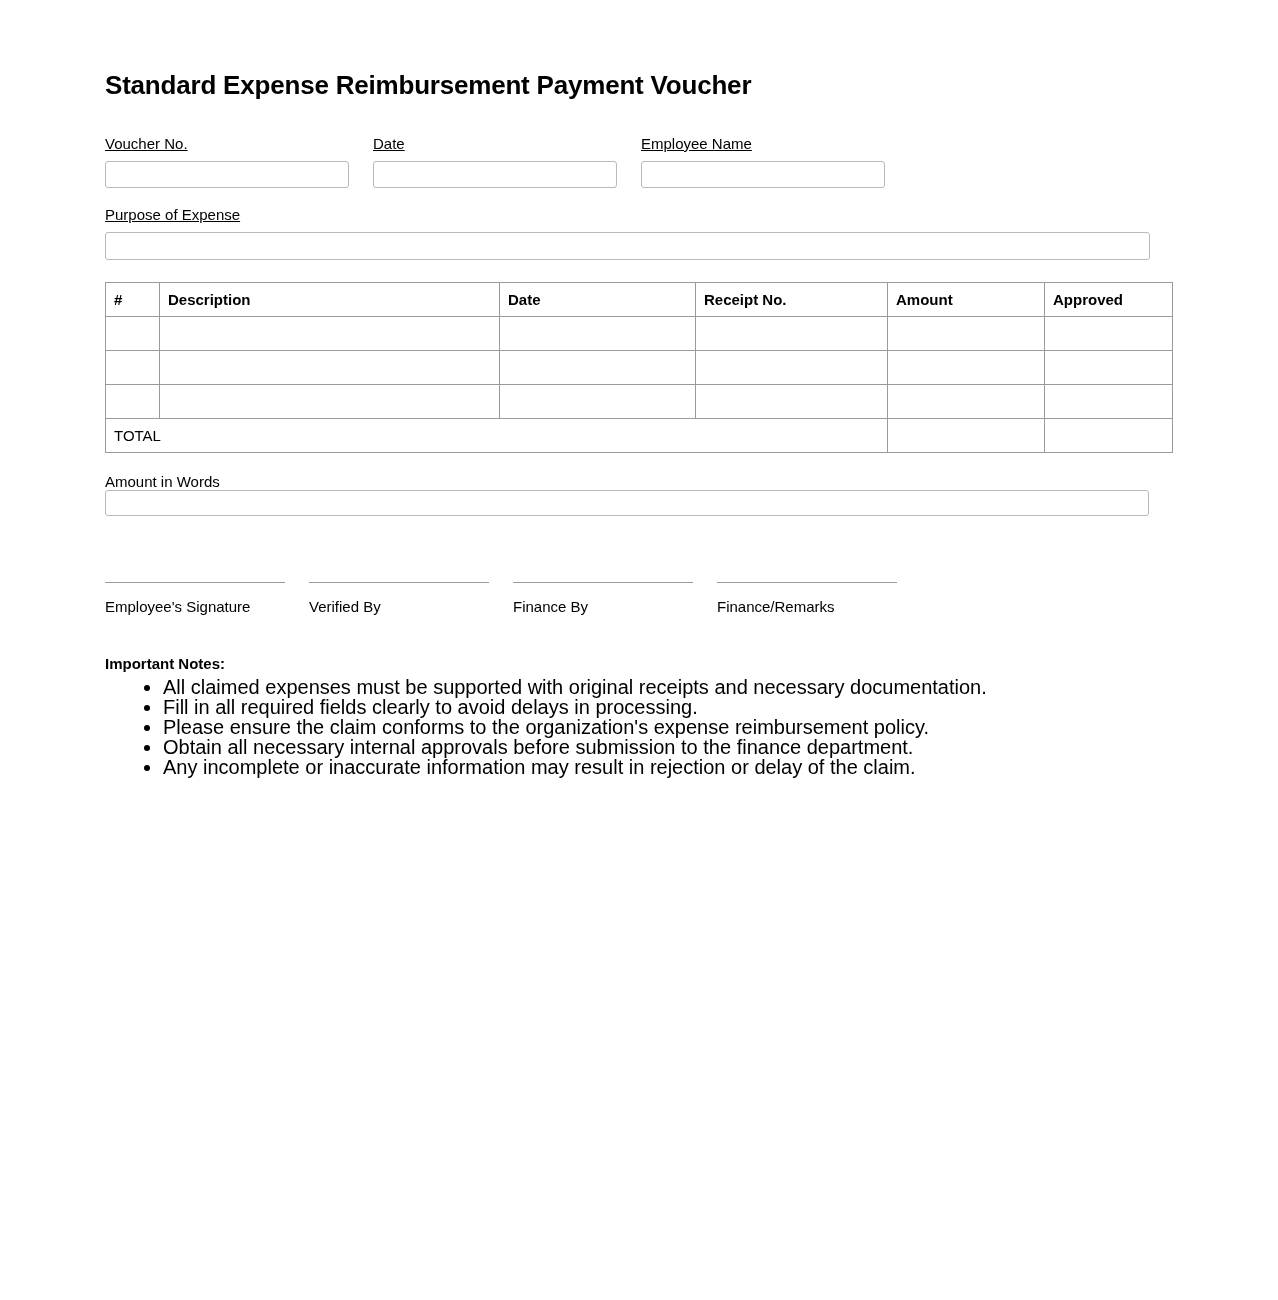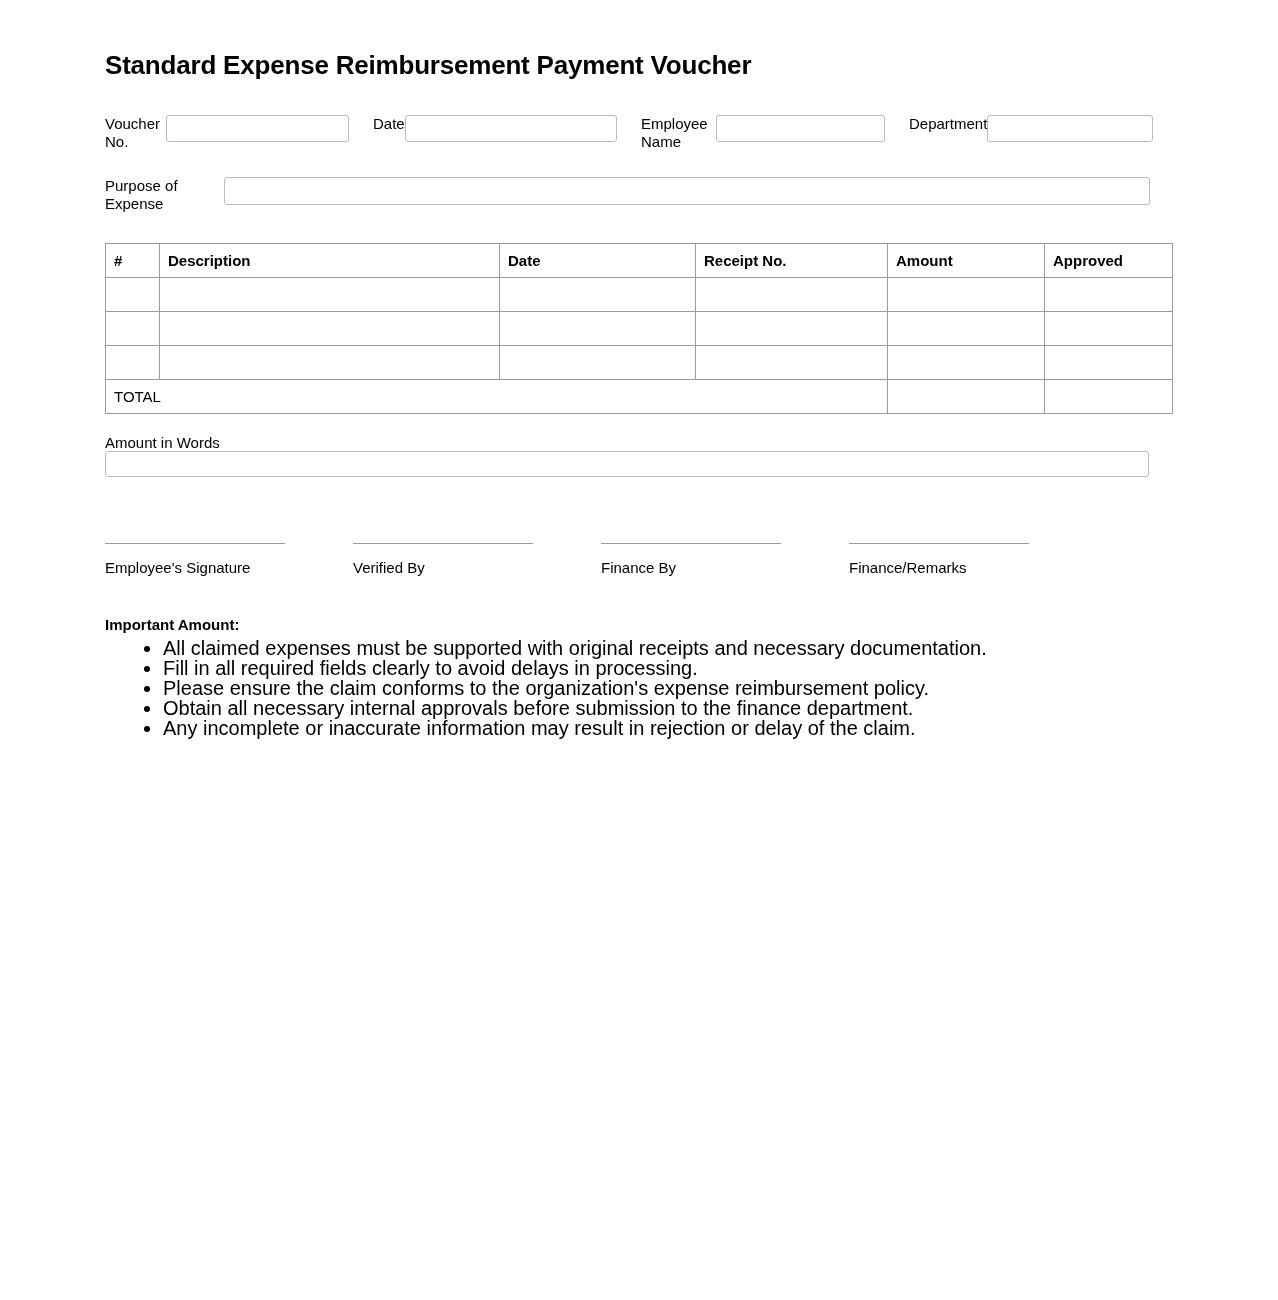--- a/index.html
+++ b/index.html
@@ -7,36 +7,38 @@
     padding: 0;
     background: #ffffff;
   }
   body {
     width: 1278px;
     min-height: 1300px;
     font-family: "Liberation Sans", sans-serif;
     color: #000000;
   }
   .page {
-    padding: 50px 105px 0 105px;
+    padding: 70px 105px 0 105px;
     box-sizing: border-box;
   }
   h1.doc-title {
     font-size: 26px;
     font-weight: bold;
     margin: 0 0 34px 0;
     letter-spacing: -0.2px;
   }
   .field-row {
     display: flex;
     gap: 24px;
     margin-bottom: 18px;
   }
   .field {
     display: flex;
+    flex-direction: column;
+    text-decoration: underline;
   }
   .field.voucher { width: 244px; }
   .field.date { width: 244px; }
   .field.employee { width: 244px; }
   .field.department { width: 244px; }
   .field-label {
     font-size: 15px;
     line-height: 18px;
     margin-bottom: 8px;
     color: #000;
@@ -102,21 +104,21 @@
     border-radius: 3px;
     box-sizing: border-box;
     font-size: 14px;
     font-family: "Liberation Sans", sans-serif;
     padding: 0 6px;
   }
 
   .signatures {
     display: flex;
     margin-top: 66px;
-    gap: 68px;
+    gap: 24px;
     align-items: center;
   }
   .sig-block {
     width: 180px;
   }
   .sig-line {
     border-top: 1px solid #9a9a9a;
     height: 1px;
     margin-bottom: 14px;
   }
@@ -153,24 +155,20 @@
     <div class="field voucher">
       <span class="field-label">Voucher No.</span>
       <input class="field-input" type="text" value="" style="">
     </div>
     <div class="field date">
       <span class="field-label">Date</span>
       <input class="field-input" type="text" value="" style="">
     </div>
     <div class="field employee">
       <span class="field-label">Employee Name</span>
-      <input class="field-input" type="text" value="" style="">
-    </div>
-    <div class="field department">
-      <span class="field-label">Department</span>
       <input class="field-input" type="text" value="" style="">
     </div>
   </div>
 
   <div class="field full">
     <span class="field-label">Purpose of Expense</span>
     <input class="field-input" type="text" value="" style="">
   </div>
 
   <table class="items">
@@ -243,21 +241,21 @@
       <div class="sig-line"></div>
       <div class="sig-label">Finance By</div>
     </div>
     <div class="sig-block">
       <div class="sig-line"></div>
       <div class="sig-label">Finance/Remarks</div>
     </div>
   </div>
 
   <div class="notes">
-    <div class="notes-title">Important Amount:</div>
+    <div class="notes-title">Important Notes:</div>
     <ul class="notes-list">
       <li>All claimed expenses must be supported with original receipts and necessary documentation.</li>
       <li>Fill in all required fields clearly to avoid delays in processing.</li>
       <li>Please ensure the claim conforms to the organization's expense reimbursement policy.</li>
       <li>Obtain all necessary internal approvals before submission to the finance department.</li>
       <li>Any incomplete or inaccurate information may result in rejection or delay of the claim.</li>
     </ul>
   </div>
 
 </div>

